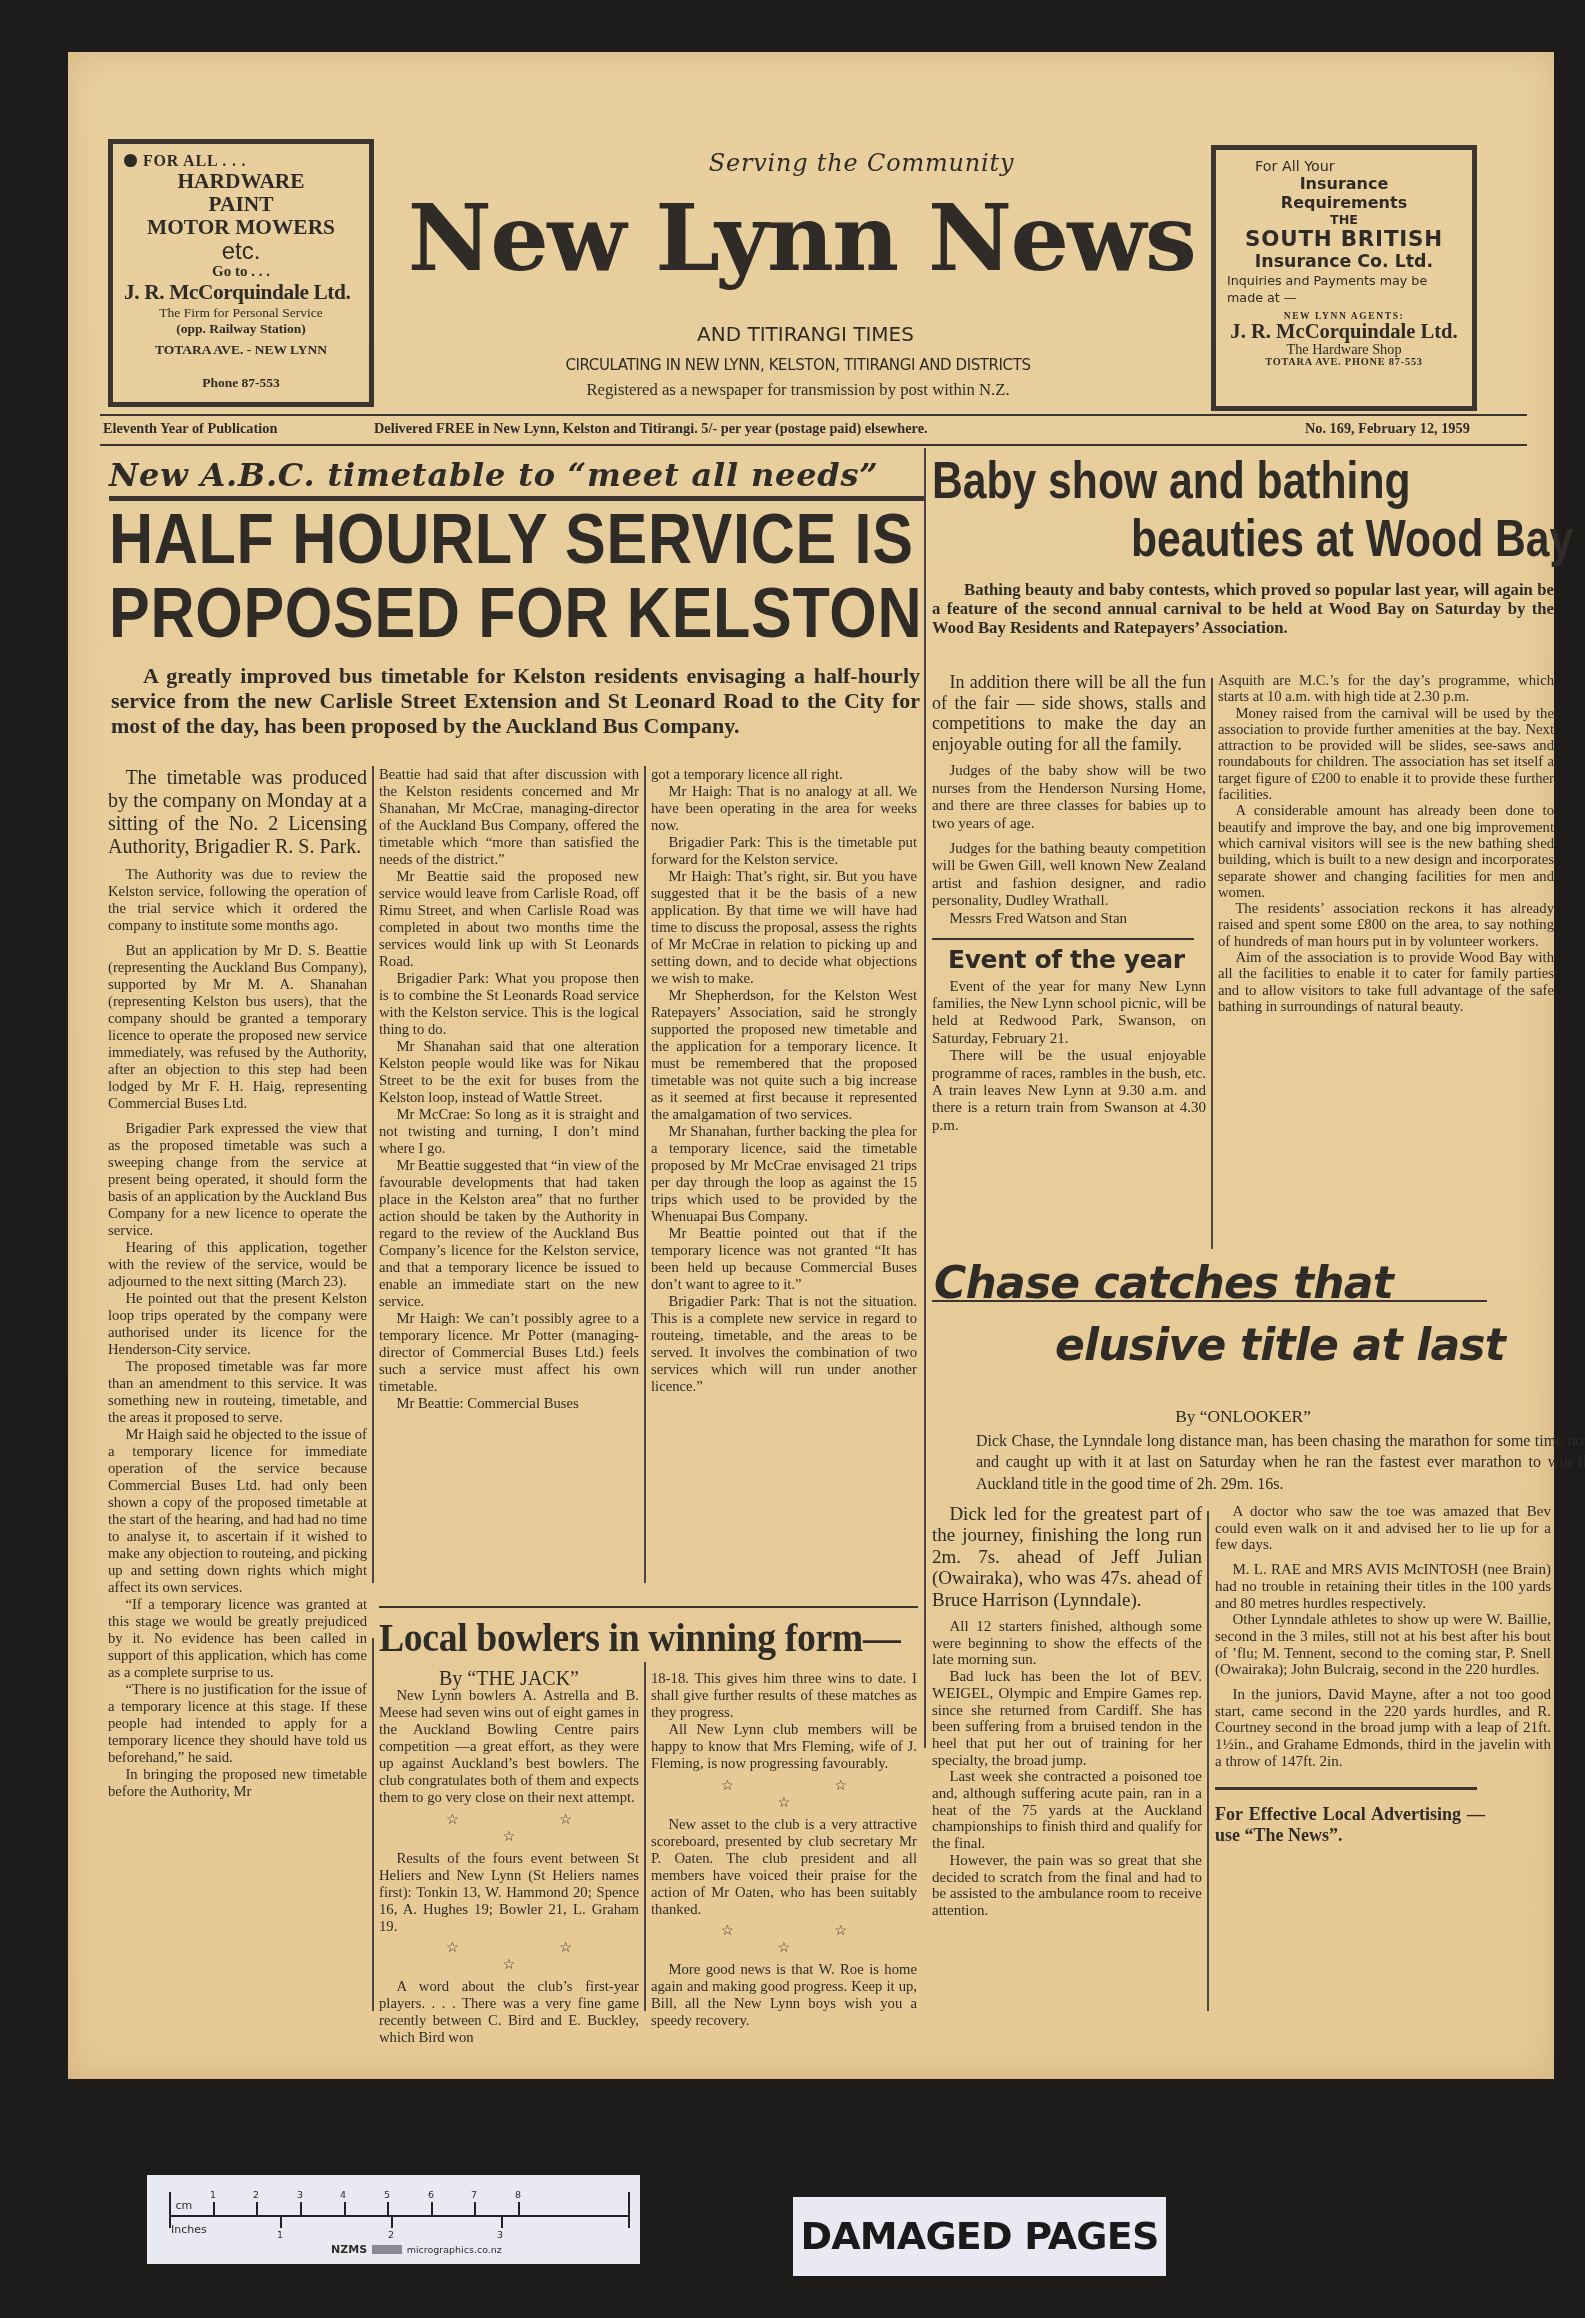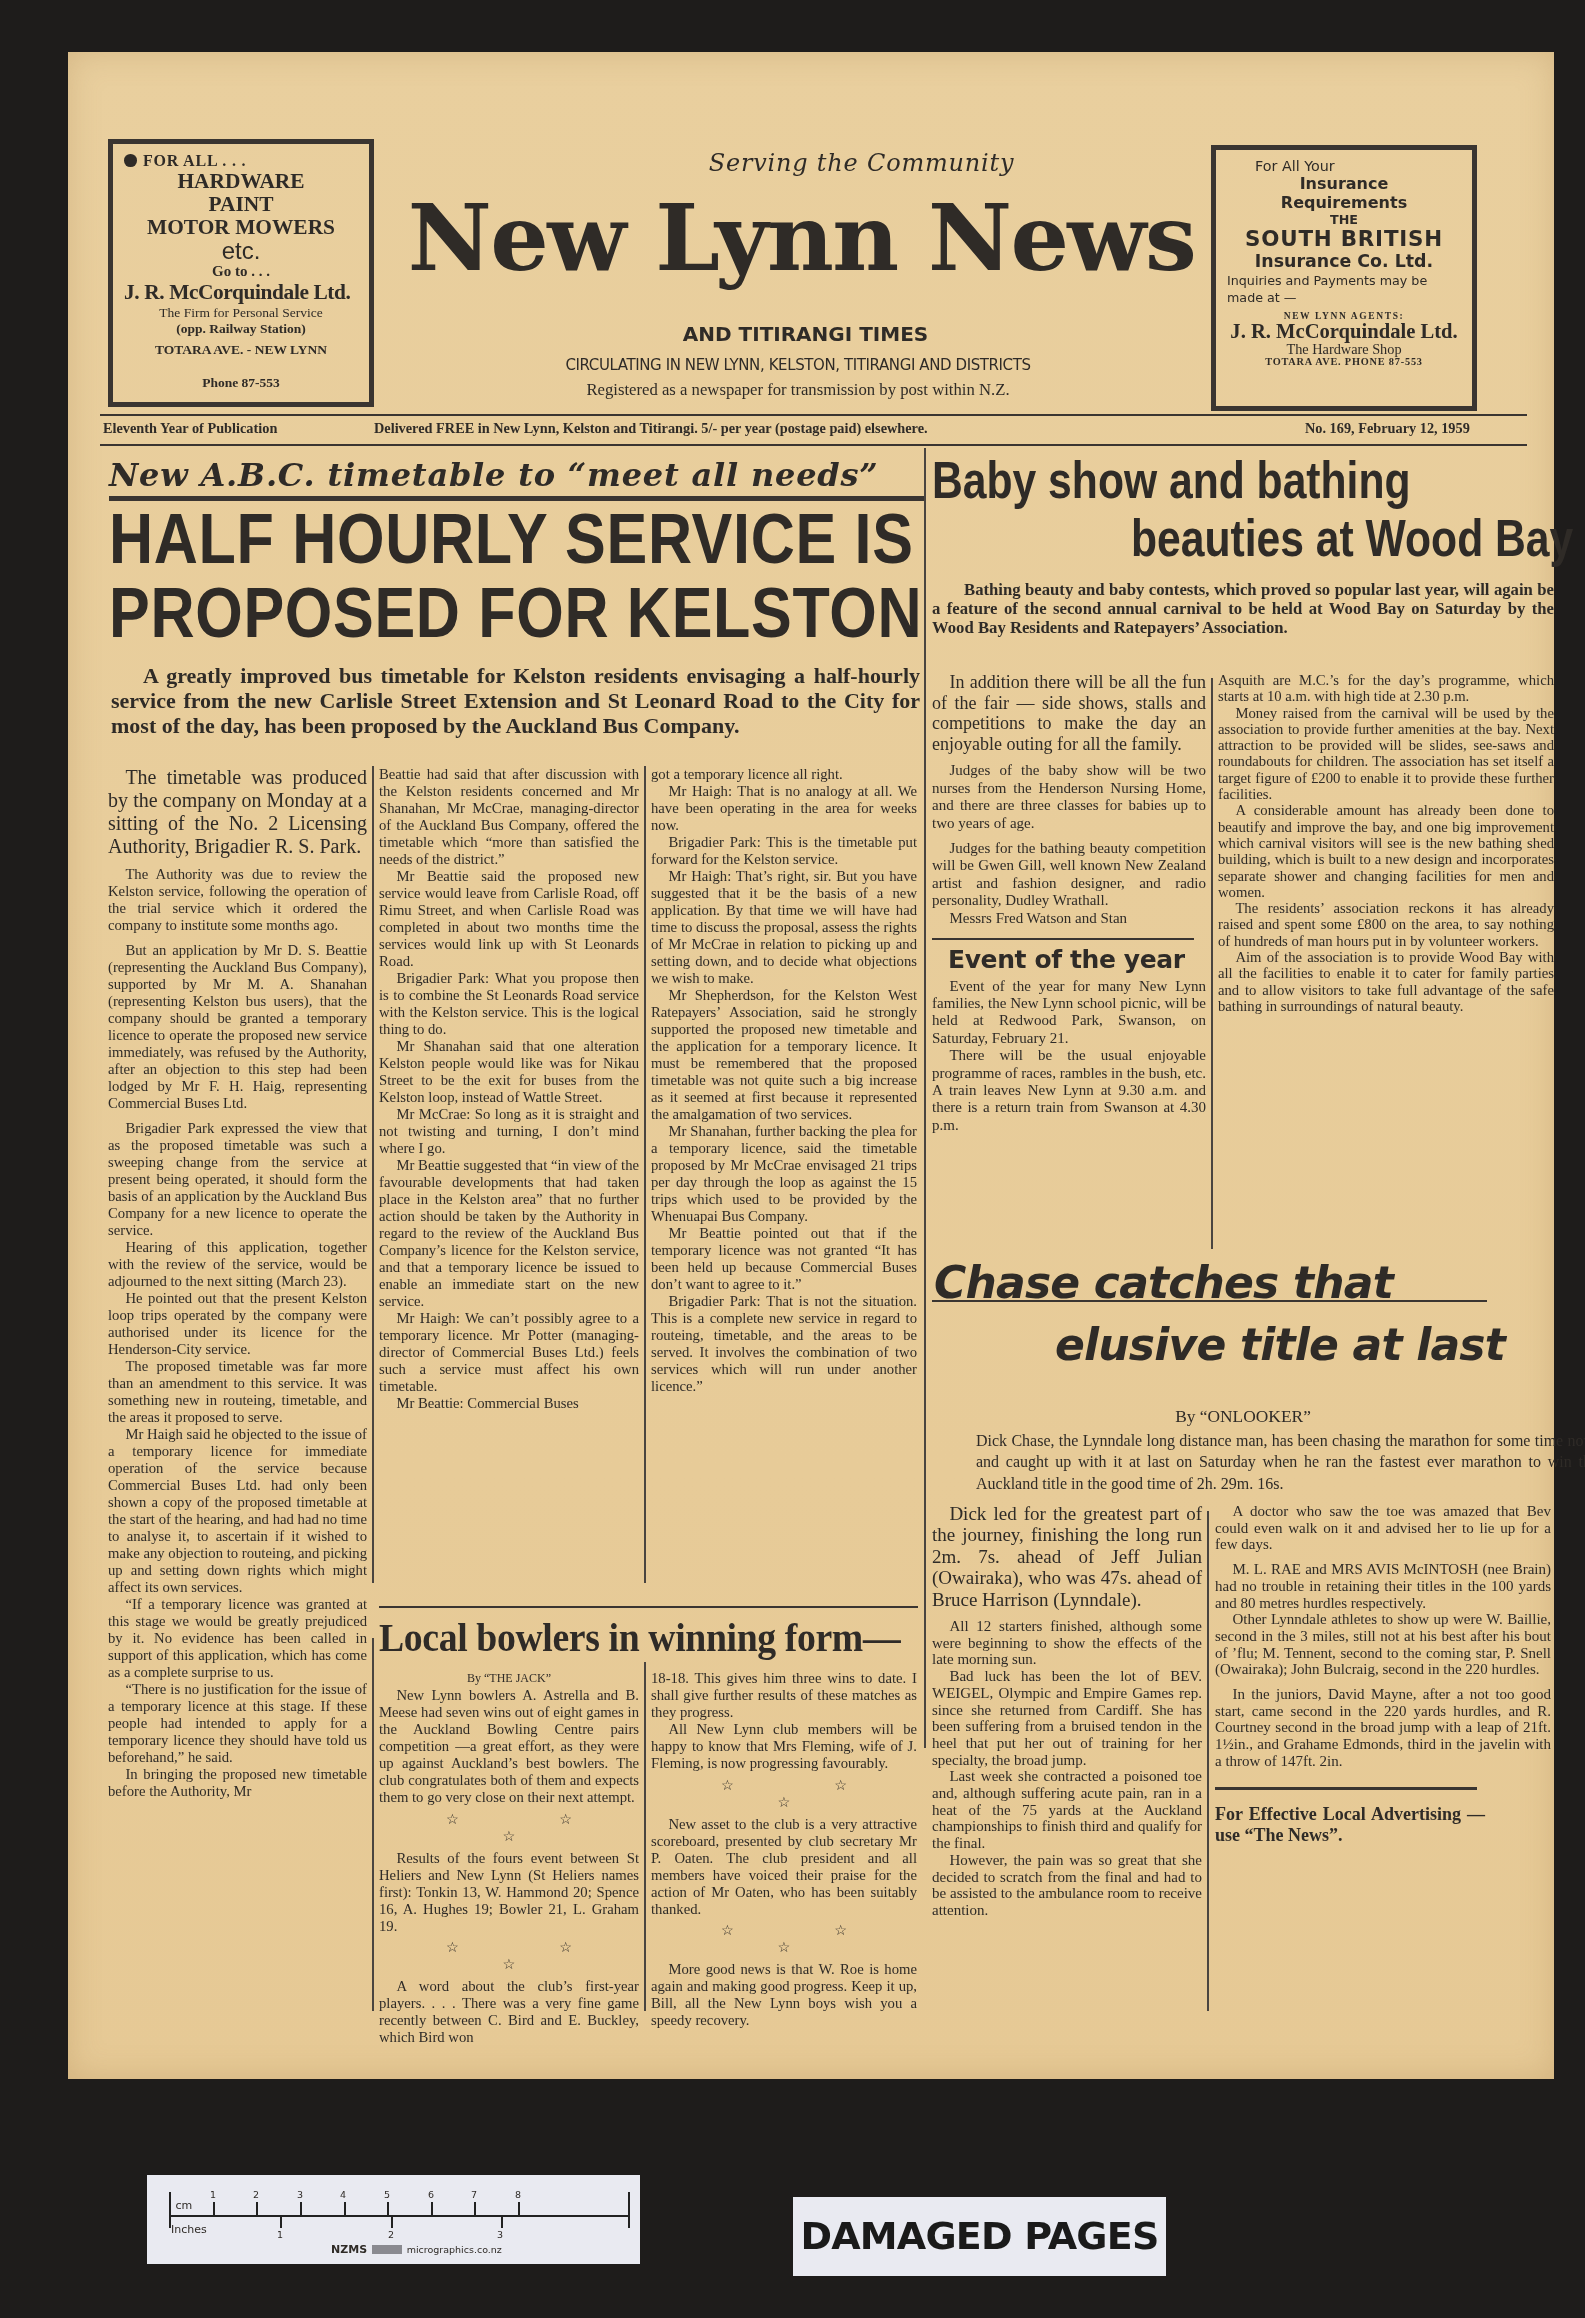--- a/index.html
+++ b/index.html
@@ -32,21 +32,21 @@
   .adr-5 { font-size: 17.4px; font-weight: bold; line-height: 20.6px; }
   .adr-6 { text-align: left; font-size: 12.7px; line-height: 17.4px; }
   .adr-7 { font-family: "Liberation Serif", serif; font-size: 9.5px; font-weight: bold; letter-spacing: 1.6px; }
   .adr-8 { font-family: "Liberation Serif", serif; font-size: 20.6px; font-weight: bold; line-height: 20.6px; }
   .adr-9 { font-family: "Liberation Serif", serif; font-size: 14.3px; line-height: 14.3px; }
   .adr-10 { font-family: "Liberation Serif", serif; font-size: 10.3px; font-weight: bold; letter-spacing: 0.8px; }
 
   
   .slogan { left: 603px; top: 97px; width: 381px; text-align: center; font-family: "DejaVu Serif", serif; font-style: italic; font-size: 24px; letter-spacing: 0.8px; }
   .title { left: 317px; top: 135px; width: 833px; text-align: center; font-family: "DejaVu Serif", serif; font-weight: bold; font-size: 92px; line-height: 103px; letter-spacing: -1.6px; }
-  .subtitle { left: 476px; top: 270px; width: 523px; text-align: center; font-family: "DejaVu Sans", sans-serif; font-weight: bold; font-size: 20px; }
+  .subtitle { left: 476px; top: 270px; width: 523px; text-align: center; font-family: "DejaVu Sans", sans-serif; font-weight: normal; font-size: 20px; }
   .circ { left: 381px; top: 304px; width: 698px; text-align: center; font-family: "DejaVu Sans", sans-serif; font-size: 15px; letter-spacing: -0.4px; }
   .reg { left: 381px; top: 328px; width: 698px; text-align: center; font-size: 16.7px; }
 
   .hr { position: absolute; background: #3a3531; }
   .dateline { position: absolute; top: 368px; font-size: 14.3px; font-weight: bold; font-family: "Liberation Serif", serif; }
 
   
   .kicker { left: 41px; top: 404px; width: 813px; font-family: "DejaVu Serif", serif; font-style: italic; font-weight: bold; font-size: 32px; letter-spacing: 0.8px; white-space: nowrap; }
   .main-head { left: 41px; top: 444px; width: 817px; font-family: "Liberation Sans", sans-serif; font-weight: bold; font-size: 71px; line-height: 75px; letter-spacing: 0.8px; transform: scaleX(.86); transform-origin: left top; white-space: nowrap; }
   .deck { left: 43px; top: 611px; width: 809px; font-size: 22px; font-weight: bold; line-height: 25px; text-align: justify; text-indent: 32px; }
@@ -173,21 +173,21 @@
     <p>Mr Haigh: That’s right, sir. But you have suggested that it be the basis of a new application. By that time we will have had time to discuss the proposal, assess the rights of Mr McCrae in relation to picking up and setting down, and to decide what objections we wish to make.</p>
     <p>Mr Shepherdson, for the Kelston West Ratepayers’ Association, said he strongly supported the proposed new timetable and the application for a temporary licence. It must be remembered that the proposed timetable was not quite such a big increase as it seemed at first because it represented the amalgamation of two services.</p>
     <p>Mr Shanahan, further backing the plea for a temporary licence, said the timetable proposed by Mr McCrae envisaged 21 trips per day through the loop as against the 15 trips which used to be provided by the Whenuapai Bus Company.</p>
     <p>Mr Beattie pointed out that if the temporary licence was not granted “It has been held up because Commercial Buses don’t want to agree to it.”</p>
     <p>Brigadier Park: That is not the situation. This is a complete new service in regard to routeing, timetable, and the areas to be served. It involves the combination of two services which will run under another licence.”</p>
   </div>
 
   <div class="hr" style="left:311px; top:1554px; width:539px; height:2.4px;"></div>
   <div class="ab bowl-head" style="left:311px; top:1561px;">Local bowlers in winning form—</div>
   <div class="col" style="left:311px; top:1618px; width:260px;">
-    <div class="byline" style="font-size:12px">By “THE JACK”</div>
+    <div class="byline" style="font-size:20px">By “THE JACK”</div>
     <p>New Lynn bowlers A. Astrella and B. Meese had seven wins out of eight games in the Auckland Bowling Centre pairs competition —a great effort, as they were up against Auckland’s best bowlers. The club congratulates both of them and expects them to go very close on their next attempt.</p>
     <div class="stars">☆ ☆ ☆</div>
     <p>Results of the fours event between St Heliers and New Lynn (St Heliers names first): Tonkin 13, W. Hammond 20; Spence 16, A. Hughes 19; Bowler 21, L. Graham 19.</p>
     <div class="stars">☆ ☆ ☆</div>
     <p>A word about the club’s first-year players. . . . There was a very fine game recently between C. Bird and E. Buckley, which Bird won</p>
   </div>
   <div class="col" style="left:583px; top:1618px; width:266px;">
     <p style="text-indent:0">18-18. This gives him three wins to date. I shall give further results of these matches as they progress.</p>
     <p>All New Lynn club members will be happy to know that Mrs Fleming, wife of J. Fleming, is now progressing favourably.</p>
     <div class="stars">☆ ☆ ☆</div>

